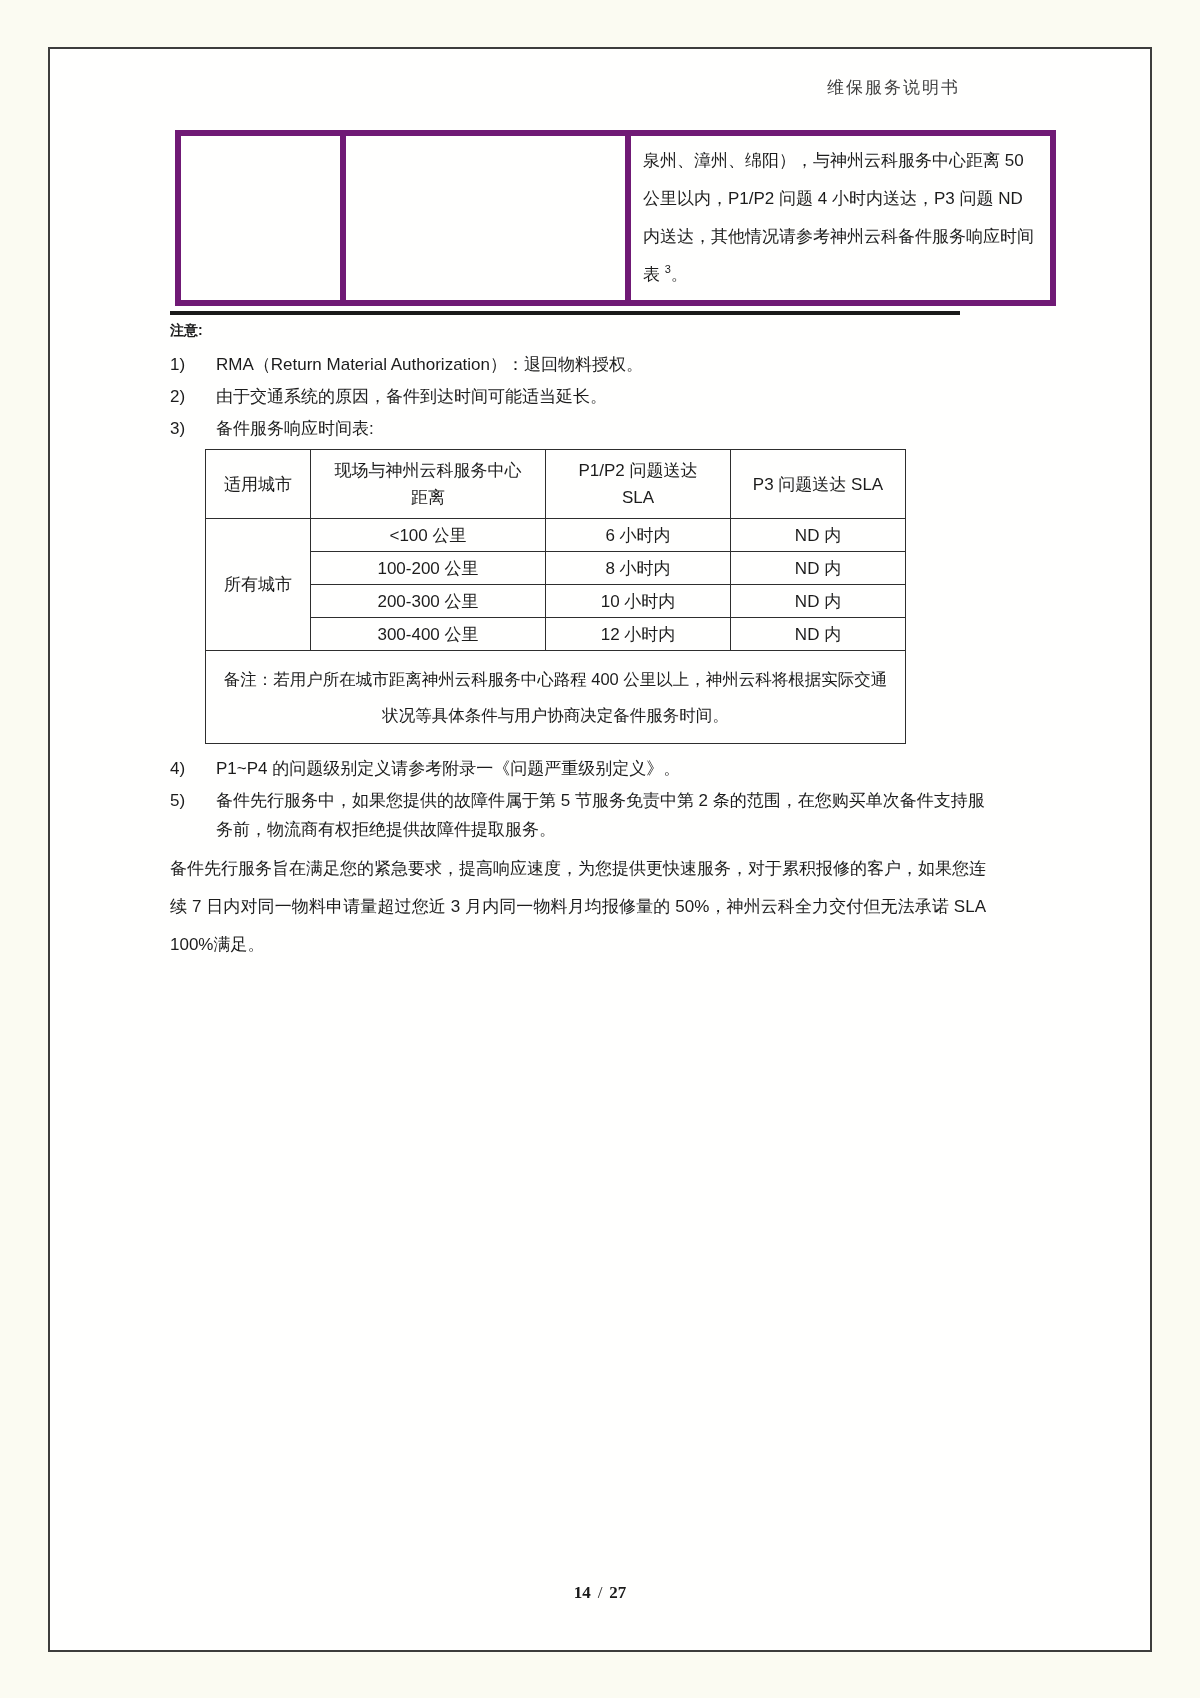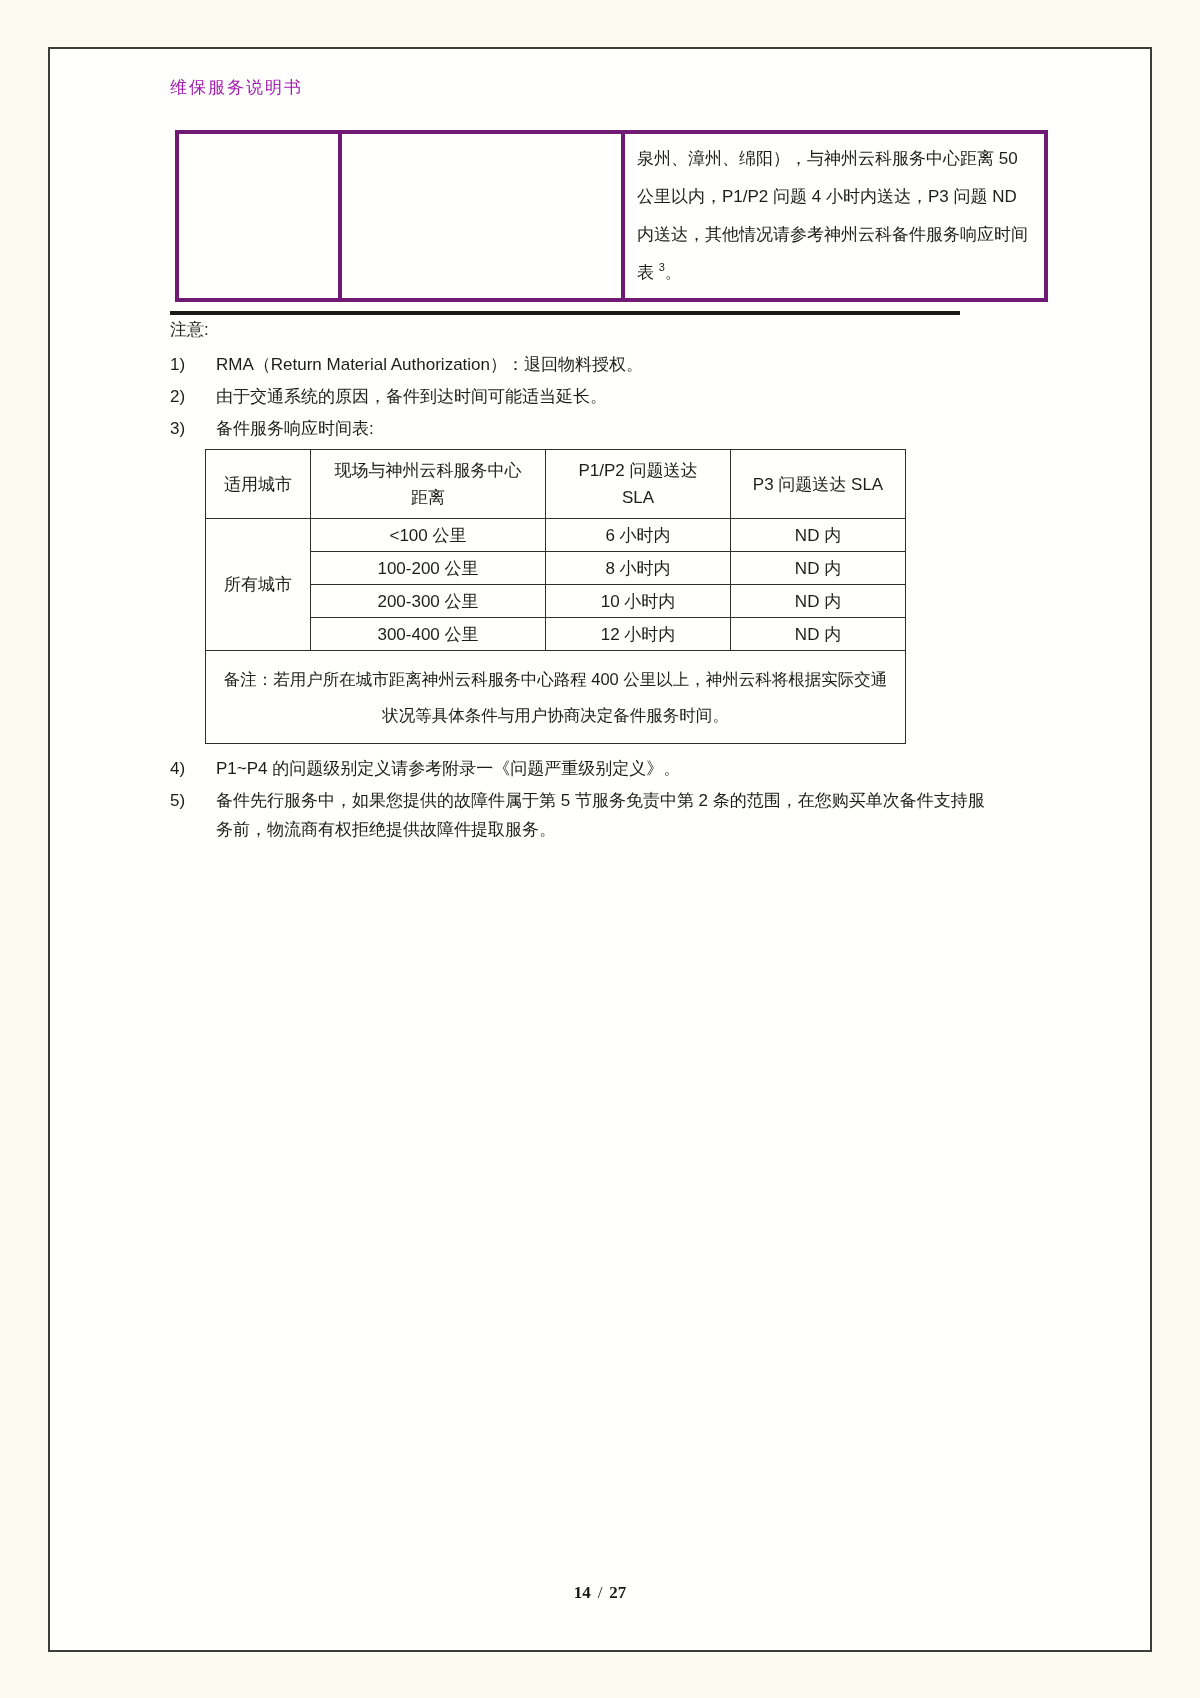--- a/index.html
+++ b/index.html
@@ -18,36 +18,36 @@
     left: 48px; top: 47px;
     width: 1104px; height: 1605px;
     border: 2px solid #3d3d3d;
     background: #fffffe;
     box-sizing: border-box;
   }
   .header {
     position: absolute;
     left: 170px; top: 76px;
     width: 790px;
-    text-align: left;
+    text-align: right;
     font-family: Liberation Serif, serif;
     font-size: 17px;
     letter-spacing: 2px;
-    color: #a21caf;
+    color: #404040;
   }
   
   .cont-table {
     position: absolute;
     left: 175px; top: 130px;
     width: 785px; height: 157px;
     border-collapse: collapse;
     table-layout: fixed;
   }
   .cont-table td {
-    border: 4px solid #701a75;
+    border: 6px solid #701a75;
     vertical-align: top;
     padding: 6px 12px;
     font-size: 17px;
     line-height: 38px;
   }
   .cont-table td.c1 { width: 135px; }
   .cont-table td.c2 { width: 255px; }
   .cont-table td.c3 { width: 395px; }
   .cont-table sup { font-size: 11px; line-height: 0; }
   .thick-rule {
@@ -55,22 +55,22 @@
     left: 170px; top: 311px;
     width: 790px; height: 4px;
     background: #1a1a1a;
   }
   .flow {
     position: absolute;
     left: 170px; top: 316px;
     width: 816px;
   }
   .notice-title {
-    font-size: 17px;
-    font-weight: normal;
+    font-size: 14px;
+    font-weight: bold;
     line-height: 28px;
     margin-bottom: 6px;
   }
   .li {
     display: flex;
     font-size: 17px;
     line-height: 29px;
     margin: 3px 0;
   }
   .li .num { width: 46px; flex: none; }
@@ -217,18 +217,19 @@
   <div class="li">
     <span class="num">4)</span>
     <div class="txt">P1~P4 的问题级别定义请参考附录一《问题严重级别定义》。</div>
   </div>
 
   <div class="li">
     <span class="num">5)</span>
     <div class="txt">备件先行服务中，如果您提供的故障件属于第 5 节服务免责中第 2 条的范围，在您购买单次备件支持服务前，物流商有权拒绝提供故障件提取服务。</div>
   </div>
 
+  <div class="closing">备件先行服务旨在满足您的紧急要求，提高响应速度，为您提供更快速服务，对于累积报修的客户，如果您连续 7 日内对同一物料申请量超过您近 3 月内同一物料月均报修量的 50%，神州云科全力交付但无法承诺 SLA 100%满足。</div>
 
 </div>
 
 <div class="footer">
   <span class="pg">14</span><span class="sep">/</span><span class="pg">27</span>
 </div>
 
 </body></html>

